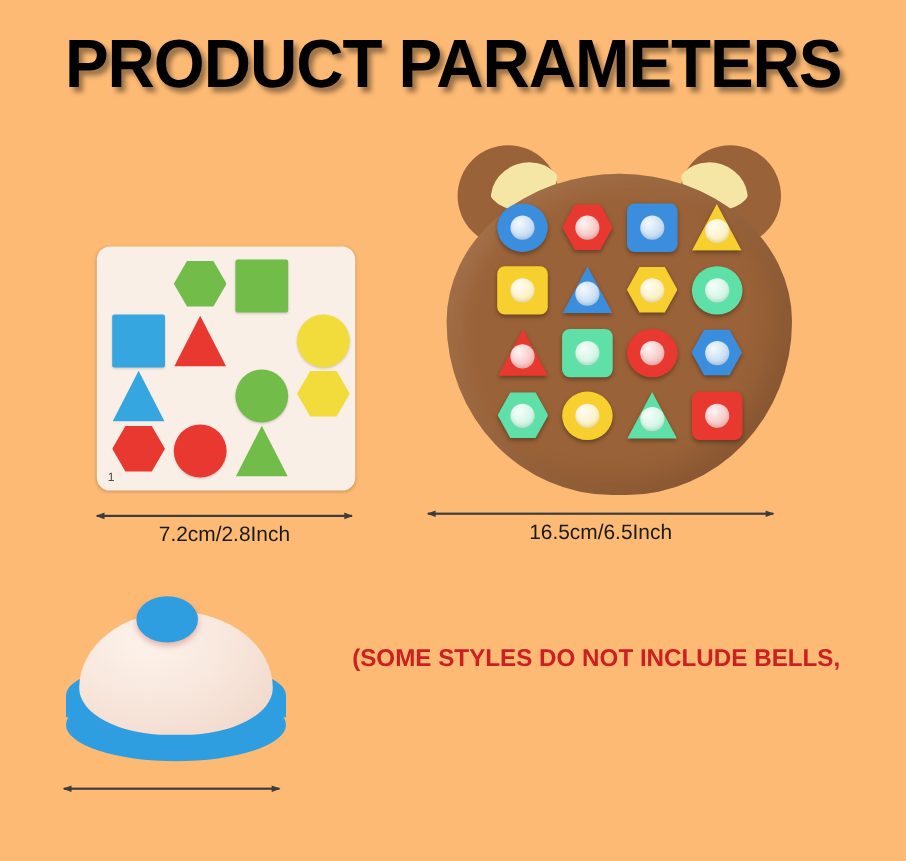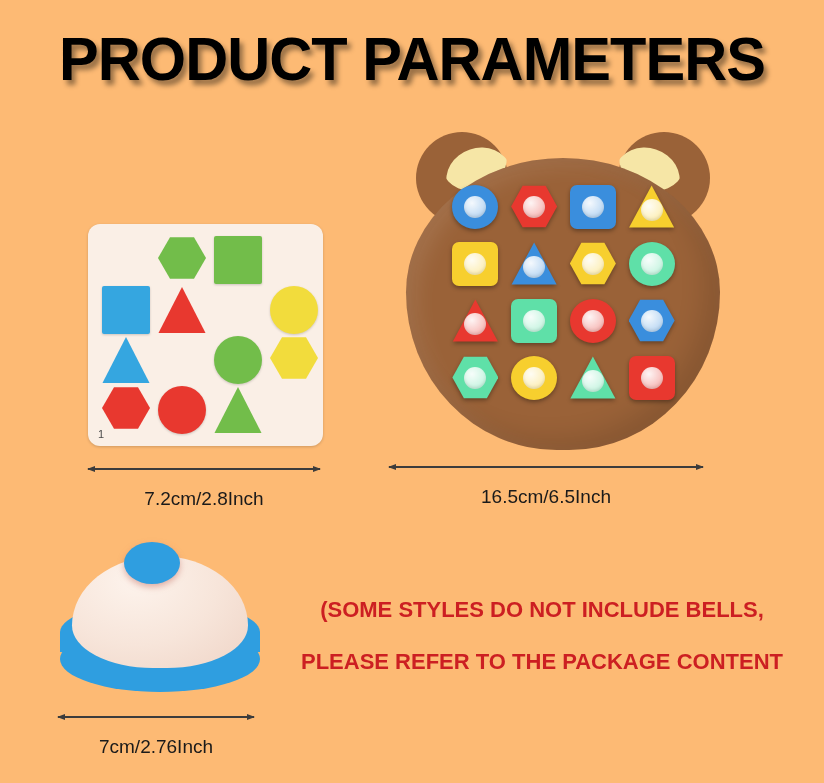--- a/index.html
+++ b/index.html
@@ -182,37 +182,37 @@
     content: "";
     position: absolute;
     top: -2px;
     width: 0; height: 0;
     border-top: 3px solid transparent;
     border-bottom: 3px solid transparent;
   }
   .dim-line::before { left: -1px; border-right: 8px solid #3c3c3c; }
   .dim-line::after  { right: -1px; border-left: 8px solid #3c3c3c; }
   .dim-text {
-    margin-top: 18px;
+    margin-top: 6px;
     text-align: center;
     font-family: "Liberation Sans", sans-serif;
     font-size: 19px;
     color: #1a1a1a;
     white-space: nowrap;
   }
   #dim-card { left: 88px; top: 468px; width: 232px; }
   #dim-bear { left: 389px; top: 466px; width: 314px; }
   #dim-bell { left: 58px; top: 716px; width: 196px; }
   #dim-bell .dim-text { font-size: 19px; }
 
   
   #notice {
     position: absolute;
     left: 268px;
-    top: 584px;
+    top: 572px;
     width: 548px;
     text-align: center;
     color: #cc1f22;
     font-family: "Liberation Sans", sans-serif;
     font-weight: 700;
     font-size: 22px;
     line-height: 52px;
     white-space: nowrap;
   }
   .notice-line { display: block; }
@@ -361,21 +361,19 @@
   <div class="dim" id="dim-card">
     <div class="dim-line"></div>
     <div class="dim-text">7.2cm/2.8Inch</div>
   </div>
   <div class="dim" id="dim-bear">
     <div class="dim-line"></div>
     <div class="dim-text">16.5cm/6.5Inch</div>
   </div>
   <div class="dim" id="dim-bell">
     <div class="dim-line"></div>
-    <div class="dim-text">7cm/2.76Inch</div>
   </div>
 
   <div id="notice">
     <span class="notice-line">(SOME STYLES DO NOT INCLUDE BELLS,</span>
-    <span class="notice-line">PLEASE REFER TO THE PACKAGE CONTENT</span>
   </div>
 
 </div>
 
 </body></html>

